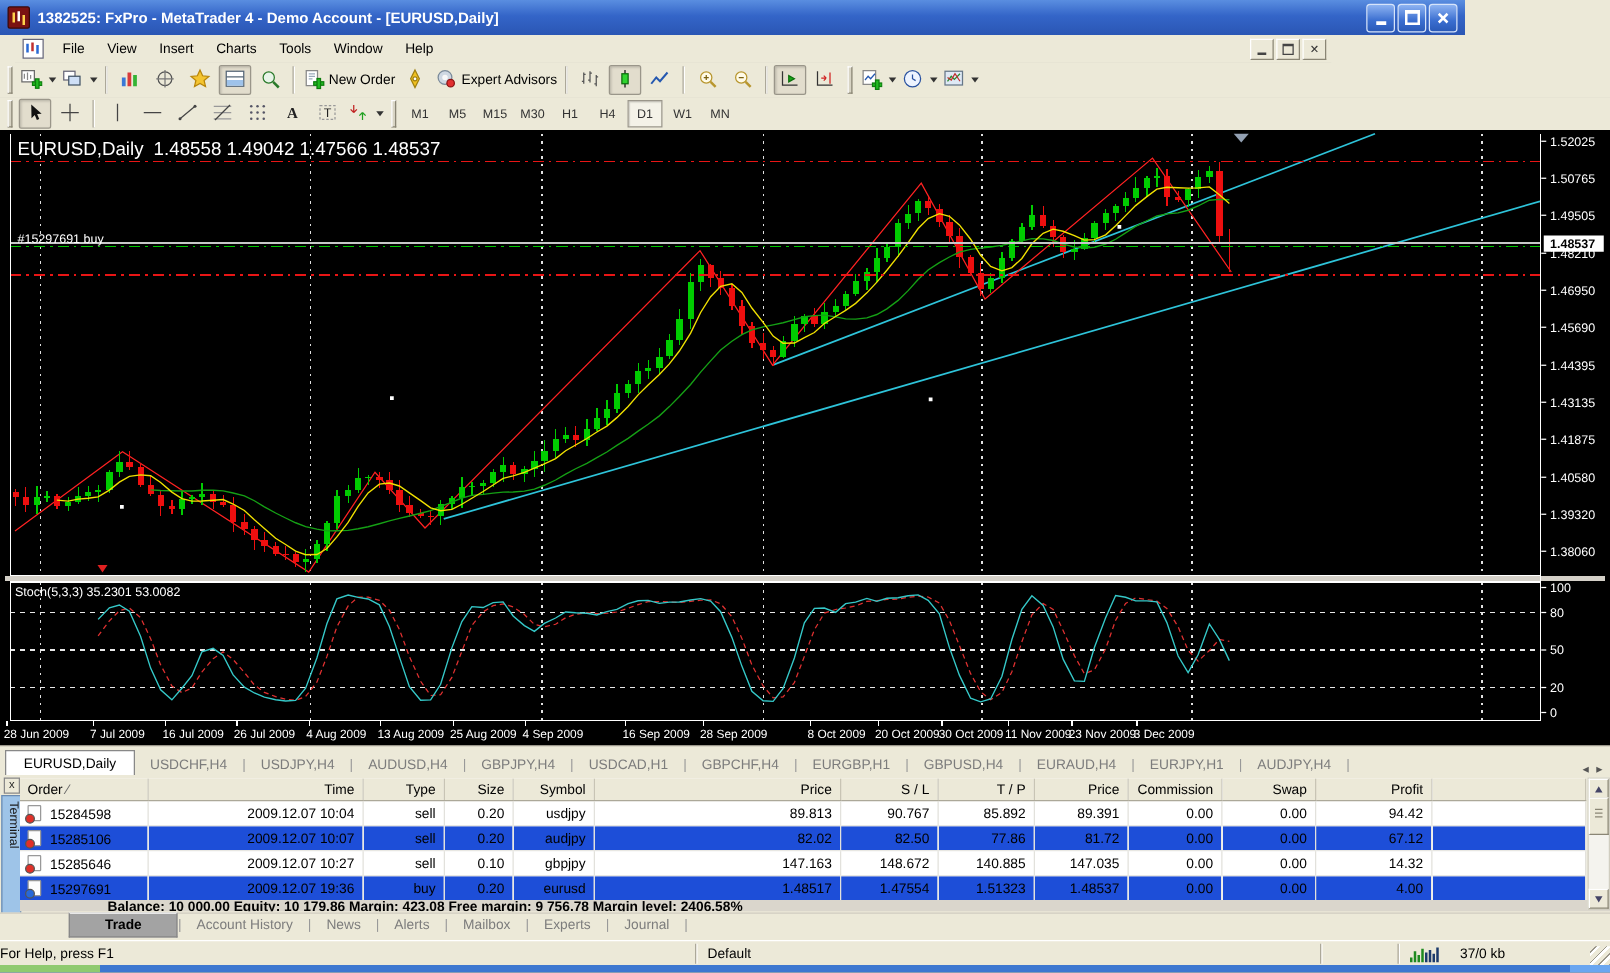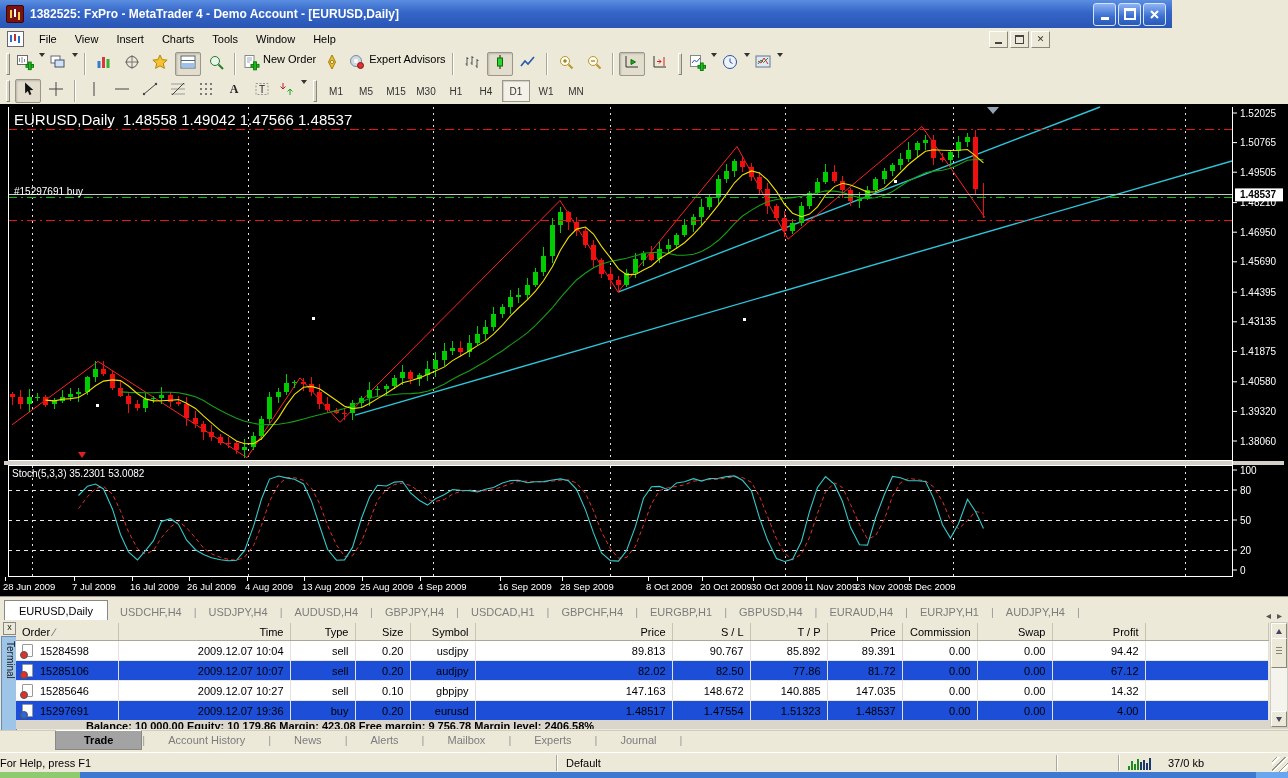--- a/index.html
+++ b/index.html
@@ -10,34 +10,34 @@
     background:linear-gradient(180deg,#5a8ee0 0%,#3465c8 45%,#2a56b4 100%);
     display:flex;align-items:center;color:#fff;font-weight:bold;font-size:12px;}
   #app-icon{width:16px;height:16px;margin:0 6px 0 6px;background:#7a1212;border:1px solid #3a0808;border-radius:2px;position:relative;}
   #app-icon::after{content:"";position:absolute;left:3px;top:4px;width:2px;height:8px;background:#ffd24a;box-shadow:4px -1px 0 #fff,8px 2px 0 #ffd24a;}
   .win-controls{margin-left:auto;display:flex;gap:2px;padding-right:6px;}
   .wbtn{width:21px;height:21px;border-radius:3px;border:1px solid #d6e4fa;
     background:linear-gradient(180deg,#8db3f2,#3a6ed0 60%,#2a5ab8);display:flex;align-items:center;justify-content:center;}
   .glyph-min{width:8px;height:3px;background:#fff;margin-top:9px;}
   .glyph-max{width:8px;height:7px;border:2px solid #fff;border-top-width:3px;}
   
-  #menubar{position:absolute;left:1px;top:28px;width:1053px;height:22px;background:#ece9d8;
+  #menubar{position:absolute;left:12px;top:28px;width:1053px;height:22px;background:#ece9d8;
     border-bottom:1px solid #d8d4c8;display:flex;align-items:center;}
   #mdi-icon{width:15px;height:14px;margin:0 6px;background:#fff;border:1px solid #667;position:relative;}
   #mdi-icon::after{content:"";position:absolute;left:2px;top:3px;width:2px;height:7px;background:#2a6ad4;box-shadow:4px -1px 0 #c03030,8px 1px 0 #2a6ad4;}
   .menu-item{padding:3px 9px;}
   .mdi-controls{margin-left:auto;display:flex;gap:2px;padding-right:4px;}
   .mbtn{width:17px;height:15px;background:#ece9d8;border:1px solid;border-color:#fff #8a8675 #8a8675 #fff;
     display:flex;align-items:center;justify-content:center;font-size:9px;color:#333;}
   .g2-min{width:7px;height:2px;background:#444;margin-top:7px;}
   .g2-max{width:7px;height:6px;border:1px solid #444;border-top-width:2px;}
   
   #toolbar1{position:absolute;left:0;top:50px;width:1288px;height:28px;background:#ece9d8;border-bottom:1px solid #d8d4c8;display:flex;align-items:center;padding-left:2px;}
   #toolbar2{position:absolute;left:0;top:78px;width:1288px;height:26px;background:#ece9d8;border-bottom:1px solid #b8b4a4;display:flex;align-items:center;padding-left:2px;}
-  .tb-btn{height:22px;min-width:24px;display:inline-flex;align-items:flex-start;justify-content:center;
+  .tb-btn{height:22px;min-width:24px;display:inline-flex;align-items:center;justify-content:center;
     border:1px solid transparent;border-radius:2px;margin:0 1px;gap:3px;font-size:11px;}
   .tb-btn.pressed{background:#e2ddcd;border:1px solid #9a968a;box-shadow:inset 1px 1px 2px rgba(0,0,0,.18);}
   .tb-sep{width:1px;height:22px;background:#aca899;border-right:1px solid #fff;margin:0 4px;}
   .tb-grip{width:2px;height:20px;margin:0 4px;background:#d8d4c4;border:1px solid;border-color:#fff #8a8675 #8a8675 #fff;}
   .dd{width:0;height:0;border-left:3px solid transparent;border-right:3px solid transparent;border-top:4px solid #333;margin-left:2px;}
   .tf-btn{height:20px;min-width:26px;display:inline-flex;align-items:center;justify-content:center;
     font-size:10px;color:#333;border:1px solid transparent;margin:0 1px;}
   .tf-btn.pressed{background:#f4f2e8;border:1px solid #9a968a;box-shadow:inset 1px 1px 1px rgba(0,0,0,.15);text-align:center;}
   
   #chart-region{position:absolute;left:0;top:104px;width:1288px;height:492px;background:#000;}
@@ -76,21 +76,21 @@
   
   #vscroll{position:absolute;left:1270px;top:2px;width:16px;height:104px;background:#f4f3ee;border:1px solid #d0cdc0;}
   .sbtn{position:absolute;left:0;width:14px;height:14px;background:#ece9d8;border:1px solid;border-color:#fff #8a8675 #8a8675 #fff;
     display:flex;align-items:center;justify-content:center;}
   .tri-up{width:0;height:0;border-left:3px solid transparent;border-right:3px solid transparent;border-bottom:5px solid #446;}
   .tri-down{width:0;height:0;border-left:3px solid transparent;border-right:3px solid transparent;border-top:5px solid #446;}
   #sthumb{position:absolute;left:0;top:15px;width:14px;height:28px;background:#ece9d8;border:1px solid;border-color:#fff #8a8675 #8a8675 #fff;}
   #sthumb::after{content:"";position:absolute;left:4px;top:11px;width:6px;height:1px;background:#8a8675;box-shadow:0 3px 0 #8a8675,0 -3px 0 #8a8675;}
   
   #terminal-tabs{position:absolute;left:0;top:730px;width:1288px;height:22px;background:#ece9d8;display:flex;align-items:flex-start;padding-left:55px;border-top:1px solid #d0ccc0;}
-  .ttab{padding:3px 23px;color:#7c7c7c;font-size:11px;}
+  .ttab{padding:3px 12px;color:#7c7c7c;font-size:11px;}
   .ttab.active{background:#a3a3a3;border:1px solid #888;border-top:1px solid #fff;color:#000;font-weight:bold;padding:3px 28px;margin-top:-1px;}
   .ttab-sep{color:#999;padding:3px 0;}
   
   #statusbar{position:absolute;left:0;top:752px;width:1288px;height:20px;background:#ece9d8;border-top:1px solid #fff;
     display:flex;align-items:center;font-size:11px;}
   .ssep{width:0;height:16px;border-left:1px solid #aca899;border-right:1px solid #fff;}
   #sb-help{width:556px;padding-left:0;}
   #sb-default{width:490px;padding-left:8px;}
   #sb-gap{width:60px;}
   #sb-conn{display:flex;align-items:center;gap:14px;padding-left:8px;width:140px;}

